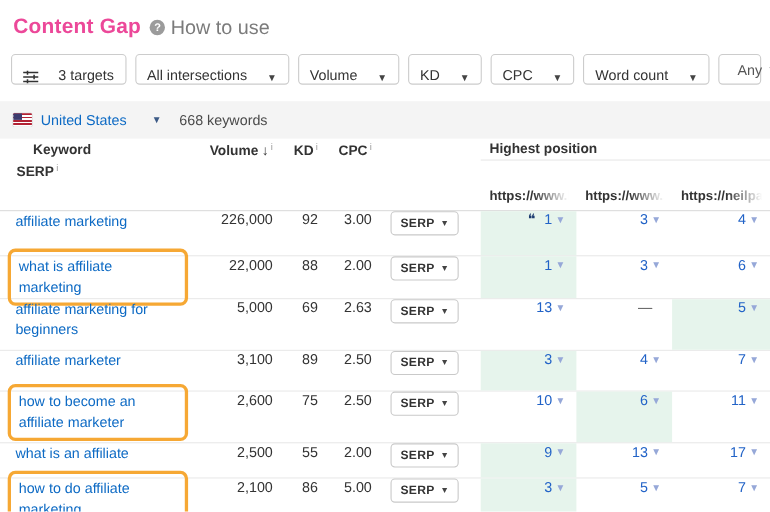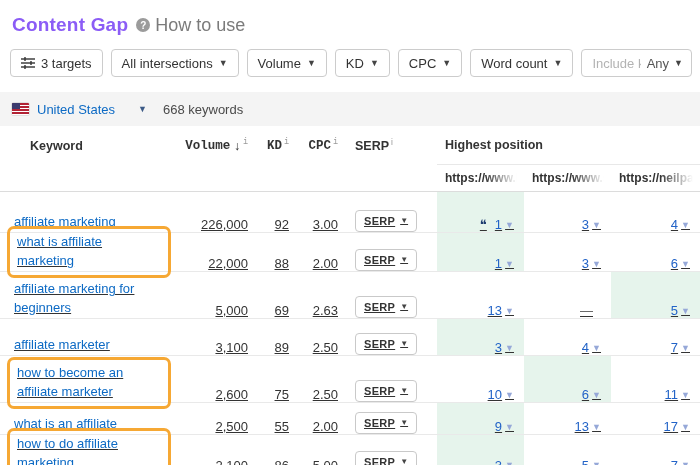--- a/index.html
+++ b/index.html
@@ -5,30 +5,30 @@
   * { box-sizing: border-box; margin: 0; padding: 0; }
   html,body { width:700px; height:465px; }
   body {
     font-family: "Liberation Sans", "DejaVu Sans", sans-serif;
     background:#fff; color:#333; overflow:hidden; font-size:13px;
   }
   .page { width:700px; height:465px; overflow:hidden; }
 
   
   .tophdr { display:flex; align-items:center; gap:8px; padding:14px 12px 8px 12px; }
-  .title { font-size:19px; font-weight:bold; color:#8b5cf6; letter-spacing:.2px; }
+  .title { font-size:19px; font-weight:bold; color:#ec4899; letter-spacing:.2px; }
   .help { display:flex; align-items:center; gap:5px; cursor:pointer; }
   .qicon { width:14px; height:14px; border-radius:50%; background:#9b9b9b; color:#fff;
            font-size:10px; font-weight:bold; display:flex; align-items:center; justify-content:center; }
   .help-label { color:#7b7b7b; font-size:18px; }
 
   
   .toolbar { display:flex; align-items:center; gap:8px; padding:5px 8px 5px 10px; }
   .btn {
-    display:inline-flex; align-items:center; gap:6px; height:28px; padding:0 10px;
+    display:inline-flex; align-items:flex-end; gap:18px; height:28px; padding:0 10px;
     background:#fff; border:1px solid #ccc; border-radius:4px; font-size:13px; color:#333;
     cursor:pointer; white-space:nowrap; font-family:inherit;
   }
   .caret { font-size:9px; color:#444; line-height:1; }
   .sliders-svg { display:block; }
   .kw-input-wrap {
     flex:1; display:flex; align-items:center; height:28px; border:1px solid #ccc;
     border-radius:4px; background:#fff; padding:0 8px 0 10px; min-width:0;
   }
   .kw-input { flex:1; border:none; outline:none; font-size:13px; color:#333; min-width:0;
@@ -46,33 +46,33 @@
   .country-link { color:#0d6ac4; cursor:pointer; display:flex; align-items:center; gap:23px; }
   .country-link .caret { color:#3c5a86; }
   .kwcount { color:#4a4a4a; margin-left:8px; }
 
   
   .grid { display:grid; grid-template-columns:185px 67px 40px 48px 97px 87px 87px 89px; }
   .hrowA { height:39px; align-items:center; }
   .hrowB { height:27px; align-items:center; border-bottom:1px solid #dcdcdc; }
   .hcell { font-weight:bold; font-size:12.5px; color:#333; }
   .h-kw { padding-left:30px; }
-  .h-num { text-align:right; padding-right:4px;font-family:Liberation Mono, monospace; }
+  .h-num { text-align:right; padding-right:4px; }
   .h-kd { padding-right:3px; } .h-cpc { padding-right:2px; }
   .h-serp { padding-left:15px; }
   .h-hp { grid-column:6 / 9; padding-left:8px; align-self:stretch; display:flex; align-items:center;
           border-bottom:1px solid #e8e8e8; }
   .sup-i { font-size:8.5px; color:#9a9a9a; vertical-align:super; font-weight:normal; margin-left:2px; }
   .sort-arrow { font-weight:bold; color:#333; margin-left:3px; }
   .url-cell { padding-left:8px; font-weight:bold; font-size:12px; color:#333; white-space:nowrap;
               overflow:hidden; -webkit-mask-image:linear-gradient(90deg,#000 55%,transparent 92%);
               mask-image:linear-gradient(90deg,#000 55%,transparent 92%); }
 
   .trow { border-bottom:1px solid #e9e9e9; }
-  .cell { display:flex; align-items:flex-end; min-width:0;text-decoration:underline; }
+  .cell { display:flex; align-items:flex-start; min-width:0; }
   .c-kw { padding-left:14px; padding-right:10px; }
   .kwlink { color:#0d6ac4; text-decoration:none; cursor:pointer; line-height:1.45; display:inline; }
   .kwwrap { display:inline-block; max-width:164px; }
   .kwwrap.hl { border:3px solid #f6a834; border-radius:7px; padding:4px 7px;
                margin:-7px 0 -7px -7px; }
   .c-num { justify-content:flex-end; color:#333; }
   .c-vol { padding-right:4px; } .c-kd { padding-right:3px; } .c-cpc { padding-right:2px; }
   .c-serp { padding-left:15px; }
   .serp-btn { display:inline-flex; align-items:center; gap:5px; height:22px; padding:0 8px;
               background:#fff; border:1px solid #c9c9c9; border-radius:4px; cursor:pointer;
@@ -152,22 +152,22 @@
       <span class="caret">▼</span>
     </span>
     <span class="kwcount">668 keywords</span>
   </div>
 
   <div class="grid hrowA">
     <div class="hcell h-kw">Keyword</div>
     <div class="hcell h-num"><span>Volume</span><span class="sort-arrow">↓</span><span class="sup-i">i</span></div>
     <div class="hcell h-num h-kd"><span>KD</span><span class="sup-i">i</span></div>
     <div class="hcell h-num h-cpc"><span>CPC</span><span class="sup-i">i</span></div>
+    <div class="hcell h-hp">Highest position</div>
     <div class="hcell h-serp"><span>SERP</span><span class="sup-i">i</span></div>
-    <div class="hcell h-hp">Highest position</div>
   </div>
   <div class="grid hrowB">
     <div></div>
       <div></div>
       <div></div>
       <div></div>
       <div></div>
     <div class="url-cell">https://www.bi</div>
     <div class="url-cell">https://www.si</div>
     <div class="url-cell">https://neilpate</div>

